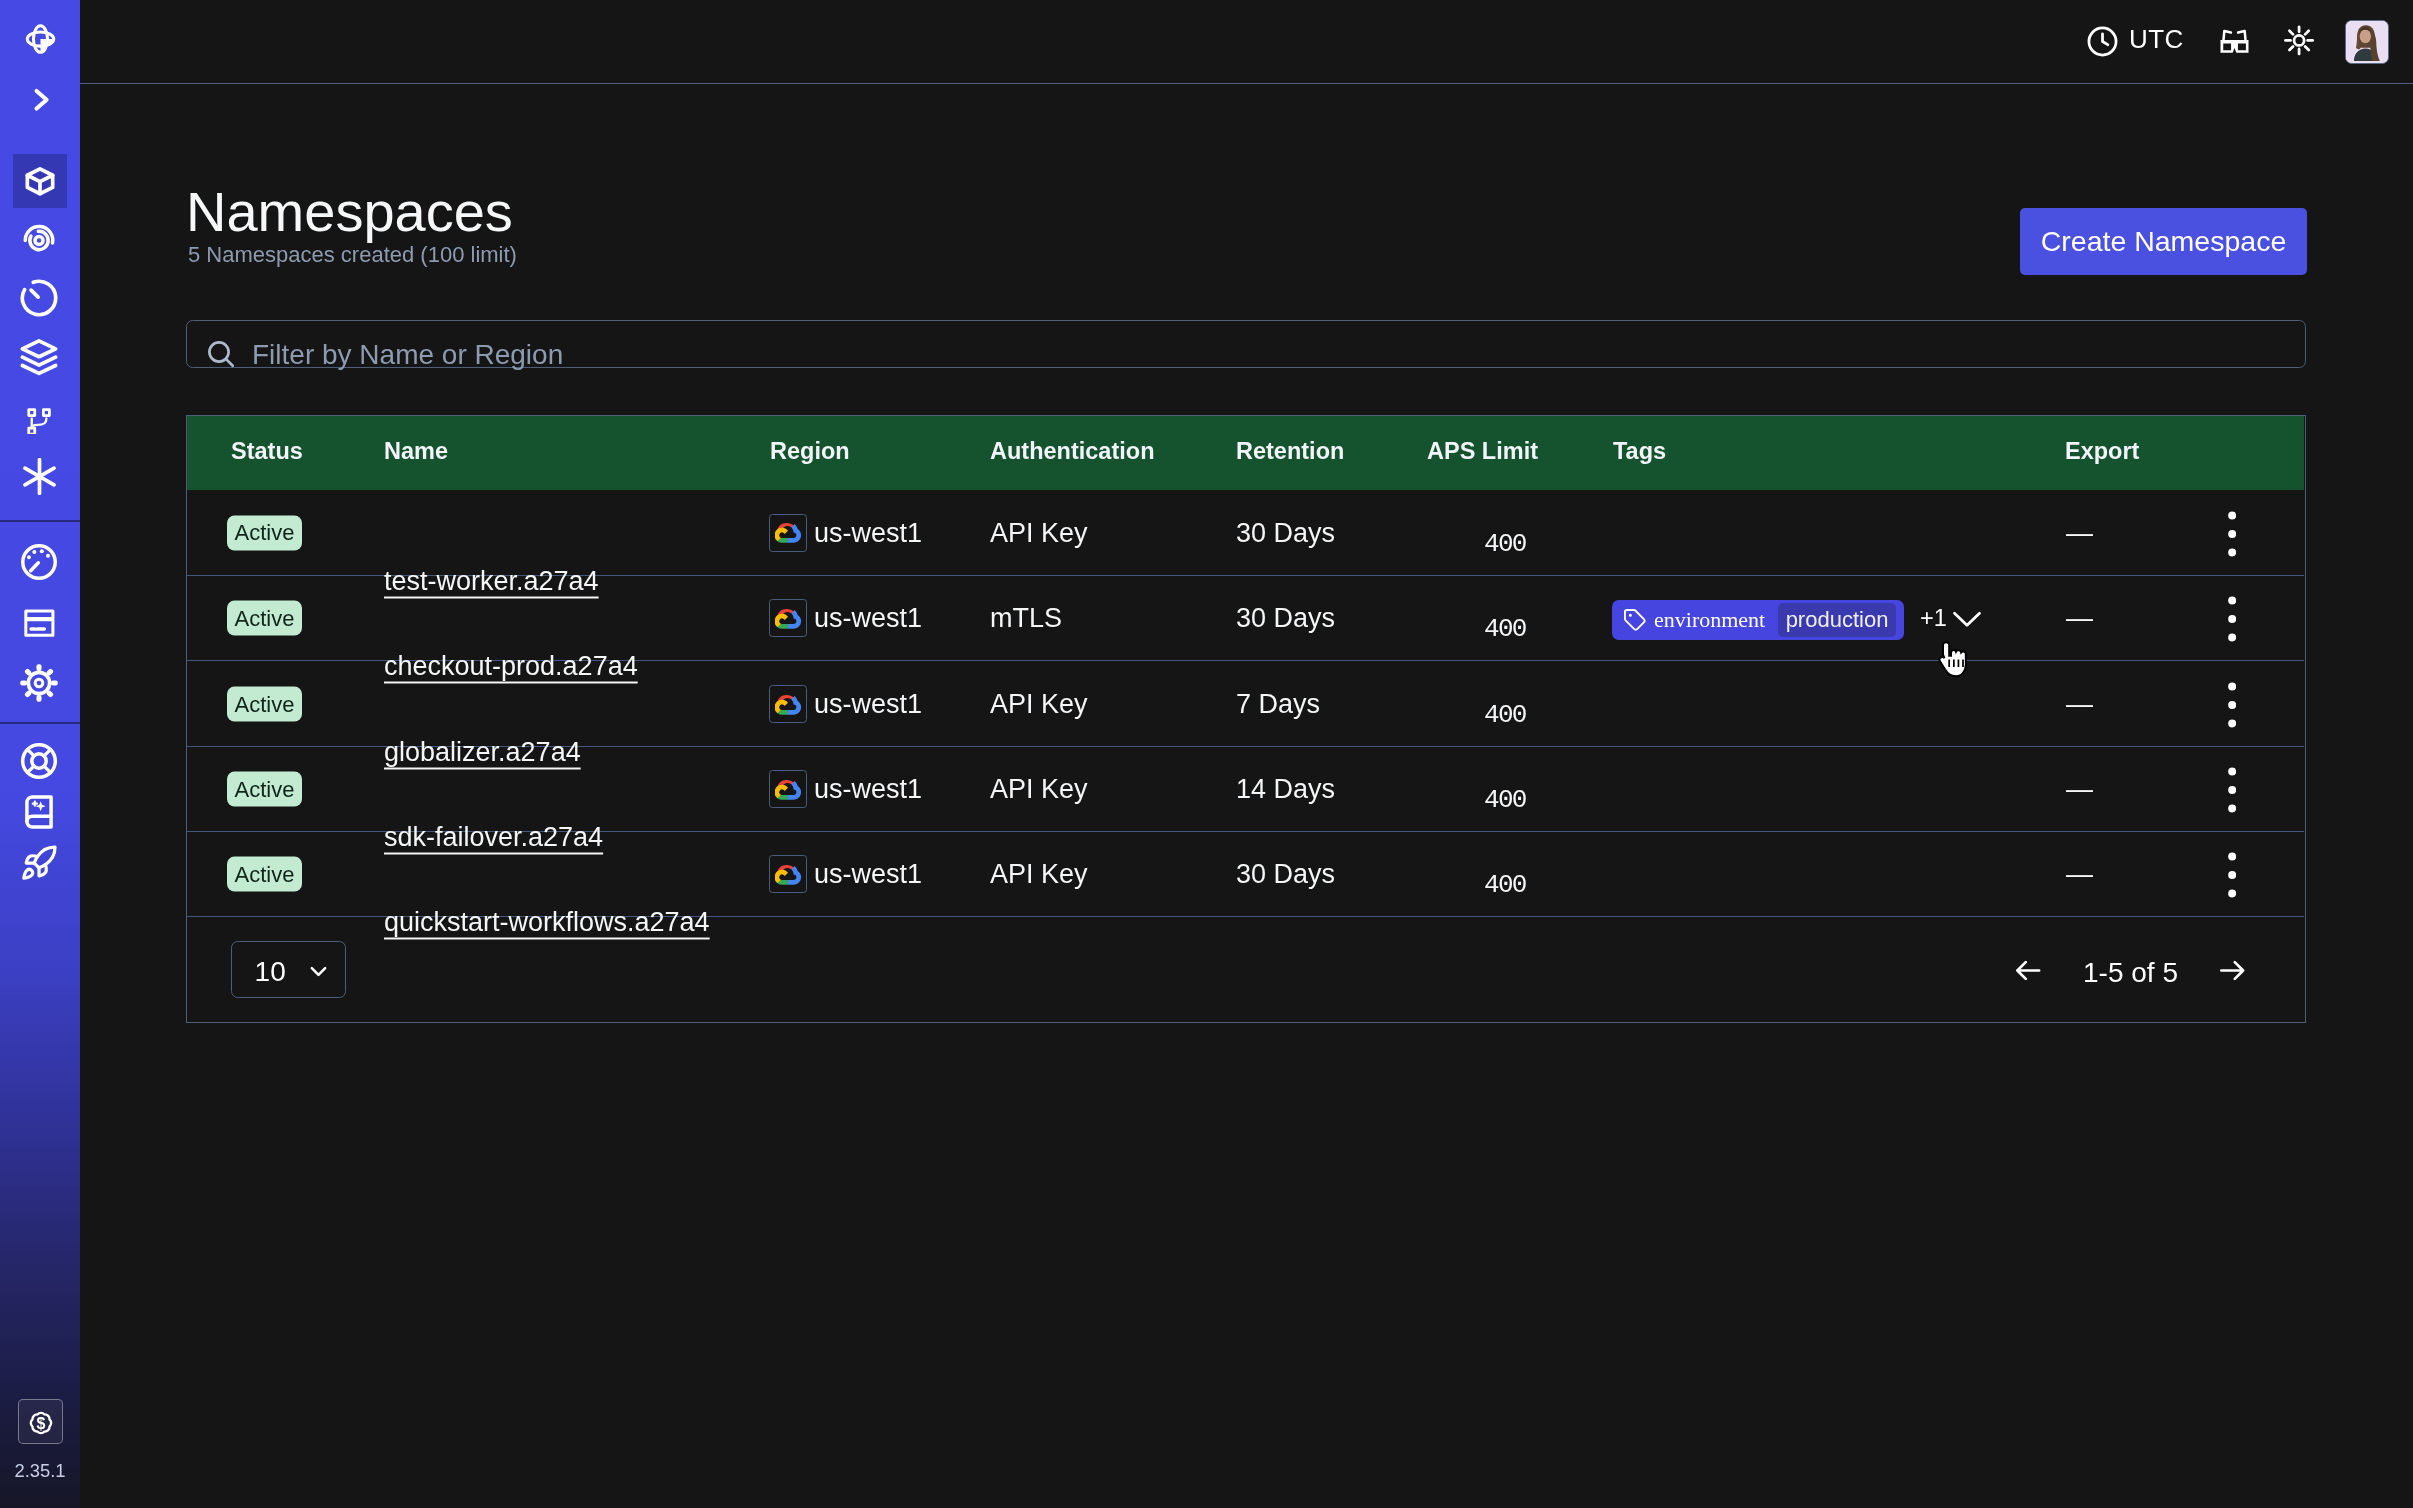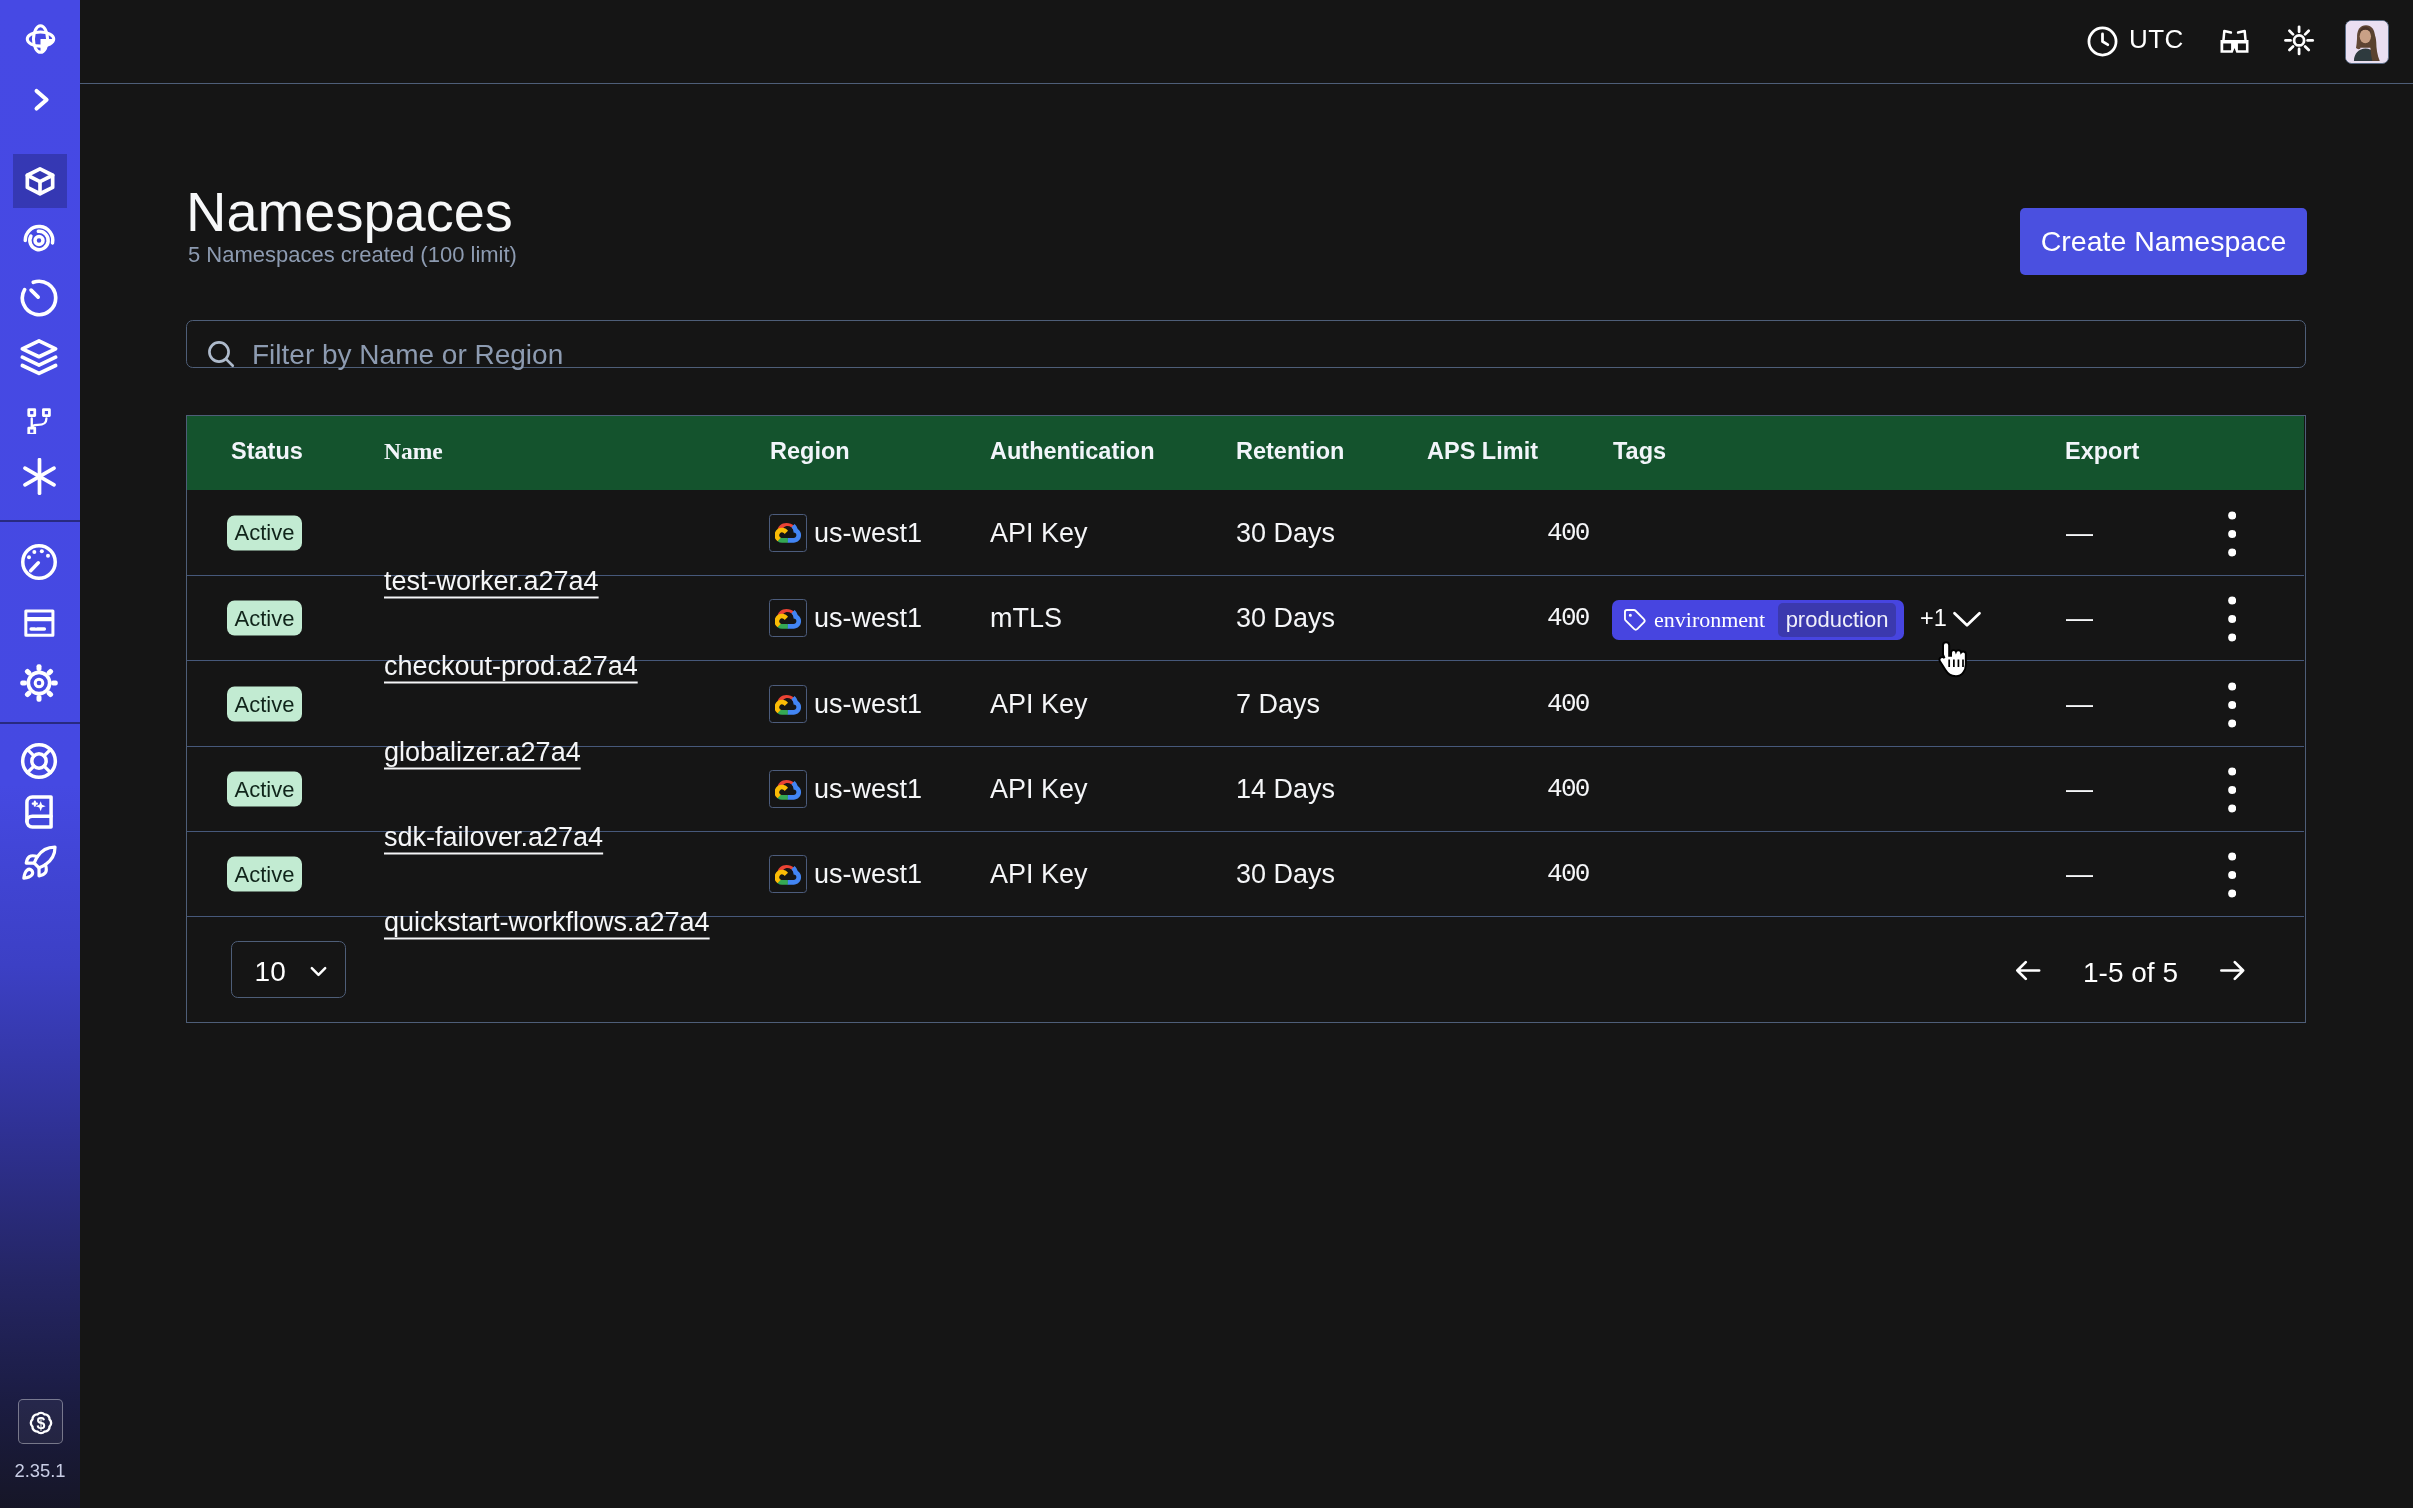--- a/index.html
+++ b/index.html
@@ -34,21 +34,21 @@
   .row { position:absolute; left:0; width:2117px; height:85px; border-bottom:1.7px solid #46587A; }
   .cell { position:absolute; font-size:27px; color:#F5F6F8; top:50%; transform:translateY(-50%); white-space:nowrap; }
   .badge { position:absolute; left:40px; top:50%; transform:translateY(-50%); width:75px; height:35px; background:#C2EBD2;
     border-radius:7.5px; color:#10241A; font-size:22px; display:flex; align-items:center; justify-content:center; }
   .nm { left:197px; text-decoration:underline; text-underline-offset:6.7px; text-decoration-thickness:1.7px;margin-top:48px; }
   .gbox { position:absolute; left:582px; top:50%; transform:translateY(-50%); width:38px; height:38px; border:1.7px solid #4C5C7C; border-radius:3.4px;
     display:flex; align-items:center; justify-content:center; }
   .reg { left:627px; }
   .auth { left:803px; }
   .ret { left:1049px; }
-  .aps { left:1360px; font-family:"Liberation Mono",monospace; font-size:26px; letter-spacing:-1.7px; }
+  .aps { left:1297px; font-family:"Liberation Mono",monospace; font-size:26px; letter-spacing:-1.7px;margin-top:11px; }
   .dash { left:1879px; }
   .kebab { position:absolute; left:2041px; top:50%; transform:translateY(calc(-50% + 2.5px)); }
 
   
   #pgn { position:absolute; left:0; top:502px; width:2117px; height:103px; }
   #psel { position:absolute; left:44px; top:22.6px; width:115px; height:57px; border:1.7px solid #4E5E78; border-radius:6.7px; }
   #psel span { position:absolute; left:22.6px; top:14.2px; font-size:28px; color:#FFFFFF; }
   #prange { position:absolute; left:1896px; top:39px; font-size:28px; color:#FFFFFF; }
 
   #version { position:absolute; left:0px; top:1460px; width:80px; text-align:center; font-size:18.4px; color:#C9CEE6; }
@@ -196,21 +196,21 @@
     <span>Filter by Name or Region</span>
     <svg class="abs" style="left:17px;top:16px" width="35" height="35" viewBox="0 0 42 42" fill="none" stroke="#AEBACB" stroke-width="3.2" stroke-linecap="round">
       <circle cx="18" cy="18" r="11.5"></circle>
       <path d="M26.5 26.5 L34.5 34.5"></path>
     </svg>
   </div>
 
 <div id="table">
   <div id="thead">
     <div class="th" style="left:44px;">Status</div>
-    <div class="th" style="left:197px;font-family:Liberation Serif, serif;">Name</div>
+    <div class="th" style="left:197px;">Name</div>
     <div class="th" style="left:583px;">Region</div>
     <div class="th" style="left:803px;">Authentication</div>
     <div class="th" style="left:1049px;">Retention</div>
     <div class="th" style="left:1240px;">APS Limit</div>
     <div class="th" style="left:1426px;">Tags</div>
     <div class="th" style="left:1878px;">Export</div>
   </div>
   <div class="row" style="top:74px;height:86px;">
   <div class="badge">Active</div>
   <div class="cell nm">test-worker.a27a4</div>

